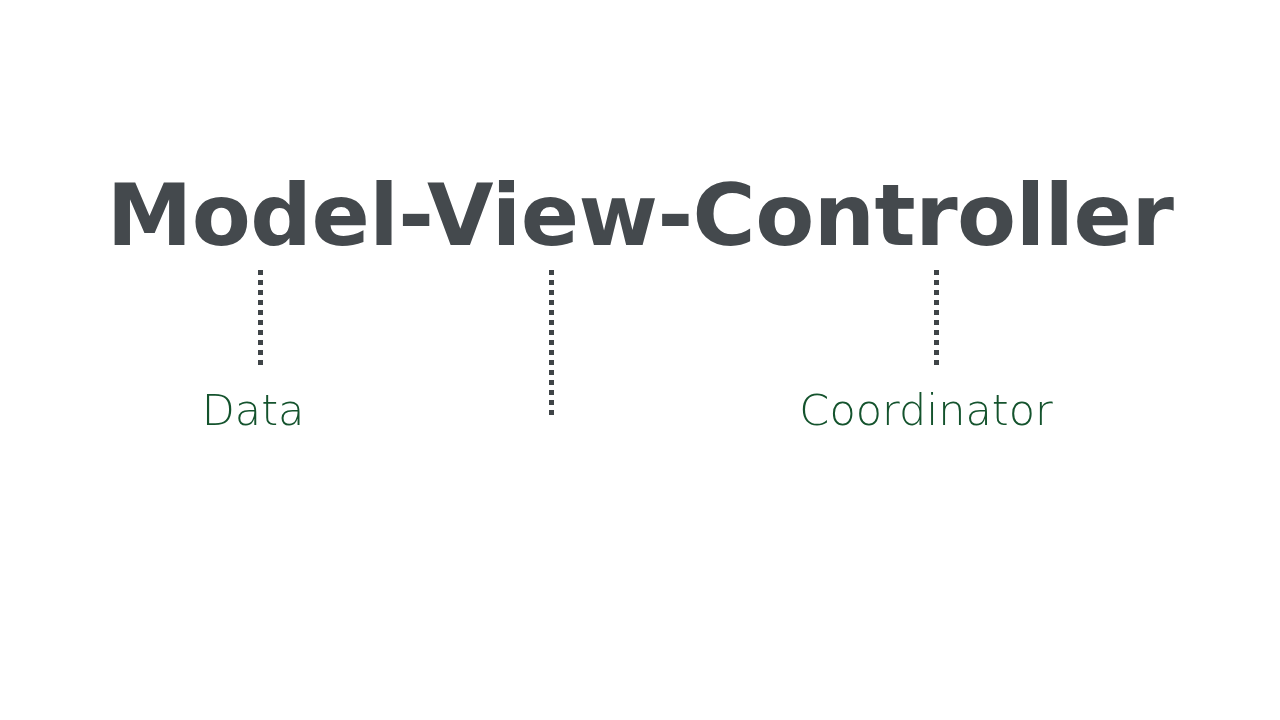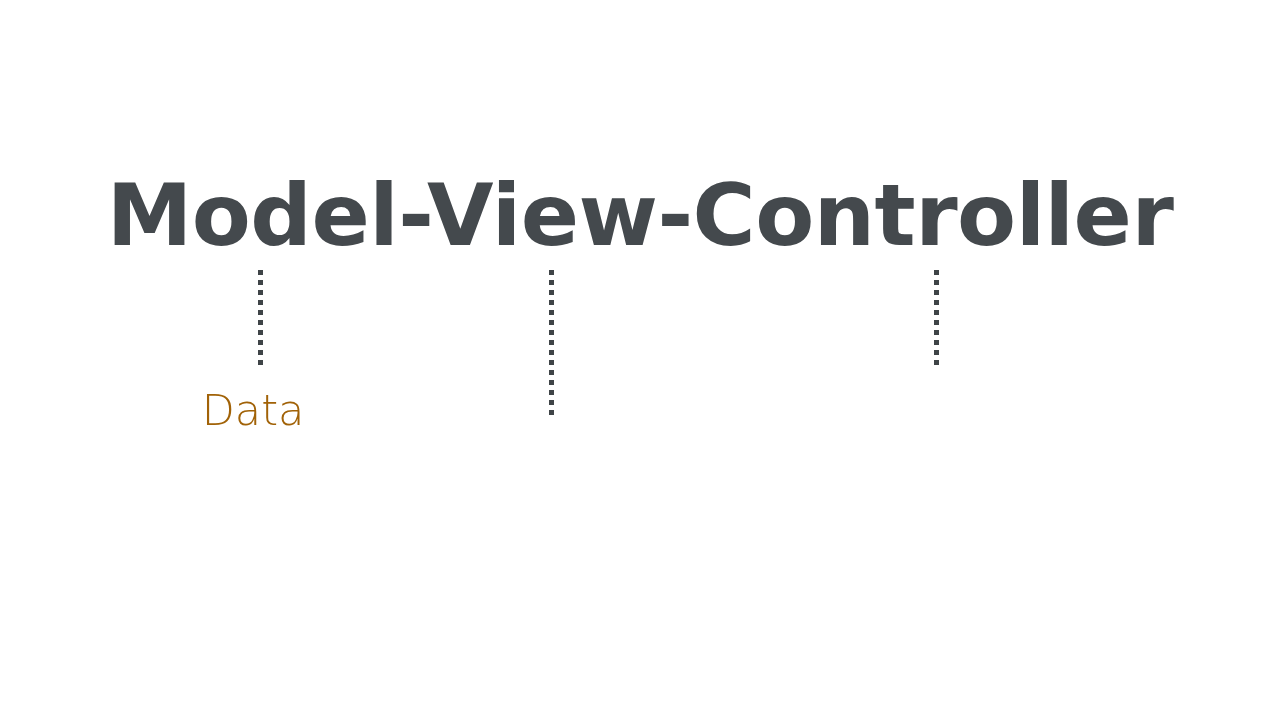--- a/index.html
+++ b/index.html
@@ -56,35 +56,36 @@
   .connector.c2 { left: 549px; top: 270px; height: 150px; }
   .connector.c3 { left: 934px; top: 270px; height: 97px; }
 
   
   .leaf-label {
     position: absolute;
     font-family: "DejaVu Sans", "Liberation Sans", sans-serif;
     font-weight: 300;
     font-size: 43px;
     line-height: 50px;
-    color: #a16207;
+    color: #14532d;
     white-space: nowrap;
     text-align: center;
     transform: translateX(-50%);
   }
   .leaf-label.l1 { left: 253px; top: 385px; }
   .leaf-label.l2 { left: 545px; top: 437px; }
   .leaf-label.l3 { left: 926px; top: 385px; }
 </style>
 </head>
 <body>
 
 <div id="slide">
 
   <div class="title">Model-View-Controller</div>
 
   <div class="connector c1"></div>
   <div class="connector c2"></div>
   <div class="connector c3"></div>
 
   <div class="leaf-label l1">Data</div>
+  <div class="leaf-label l3">Coordinator</div>
 
 </div>
 
 </body></html>

